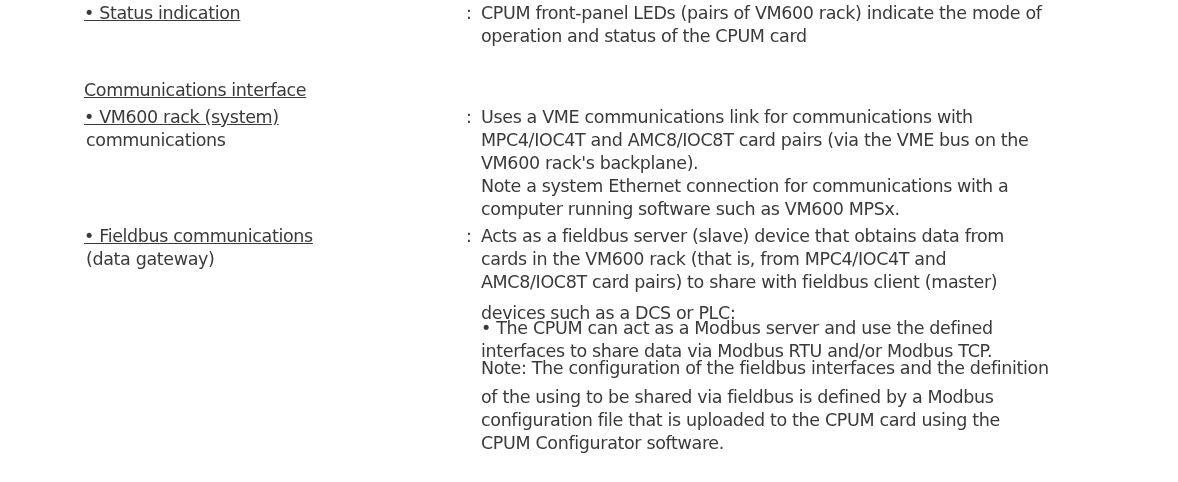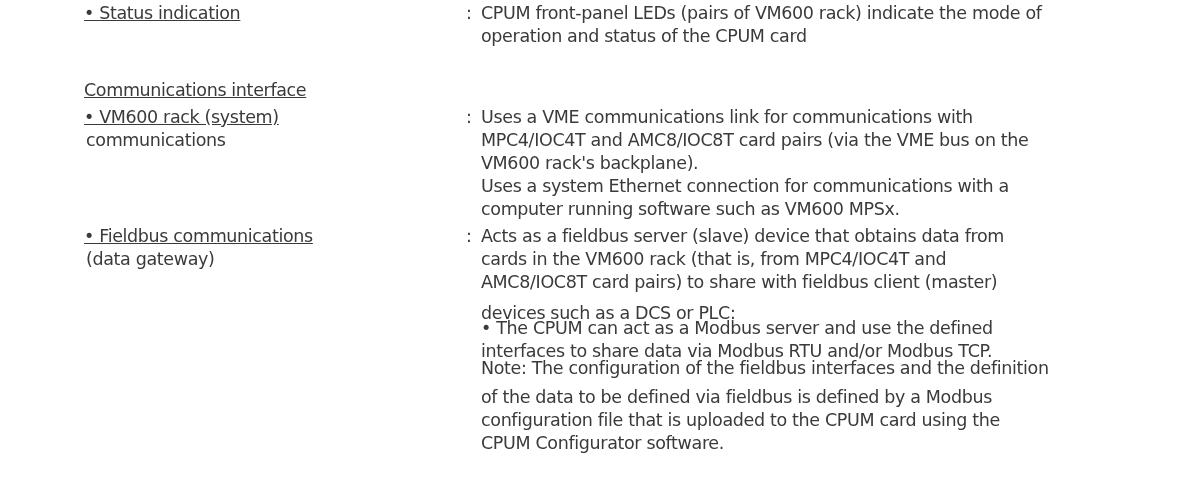--- a/index.html
+++ b/index.html
@@ -20,28 +20,28 @@
 <div class="line val" style="top:25px">operation and status of the CPUM card</div>
 
 <div class="line lbl" style="top:79px">Communications interface</div>
 
 <div class="line lbl" style="top:106px">• VM600 rack (system)</div>
 <div class="line lbl2" style="top:129px">communications</div>
 <div class="line colon" style="top:106px">:</div>
 <div class="line val" style="top:106px">Uses a VME communications link for communications with</div>
 <div class="line val" style="top:129px">MPC4/IOC4T and AMC8/IOC8T card pairs (via the VME bus on the</div>
 <div class="line val" style="top:152px">VM600 rack's backplane).</div>
-<div class="line val" style="top:175px">Uses a system Ethernet connection for communications with a</div>
+<div class="line val" style="top:175px">Note a system Ethernet connection for communications with a</div>
 <div class="line val" style="top:198px">computer running software such as VM600 MPSx.</div>
 
 <div class="line lbl" style="top:225px">• Fieldbus communications</div>
 <div class="line lbl2" style="top:248px">(data gateway)</div>
 <div class="line colon" style="top:225px">:</div>
 <div class="line val" style="top:225px">Acts as a fieldbus server (slave) device that obtains data from</div>
 <div class="line val" style="top:248px">cards in the VM600 rack (that is, from MPC4/IOC4T and</div>
 <div class="line val" style="top:271px">AMC8/IOC8T card pairs) to share with fieldbus client (master)</div>
 <div class="line val" style="top:302px">devices such as a DCS or PLC:</div>
 <div class="line val" style="top:317px">• The CPUM can act as a Modbus server and use the defined</div>
 <div class="line val" style="top:340px">interfaces to share data via Modbus RTU and/or Modbus TCP.</div>
 <div class="line val" style="top:357px">Note: The configuration of the fieldbus interfaces and the definition</div>
-<div class="line val" style="top:386px">of the data to be defined via fieldbus is defined by a Modbus</div>
+<div class="line val" style="top:386px">of the using to be shared via fieldbus is defined by a Modbus</div>
 <div class="line val" style="top:409px">configuration file that is uploaded to the CPUM card using the</div>
 <div class="line val" style="top:432px">CPUM Configurator software.</div>
 
 </body></html>

